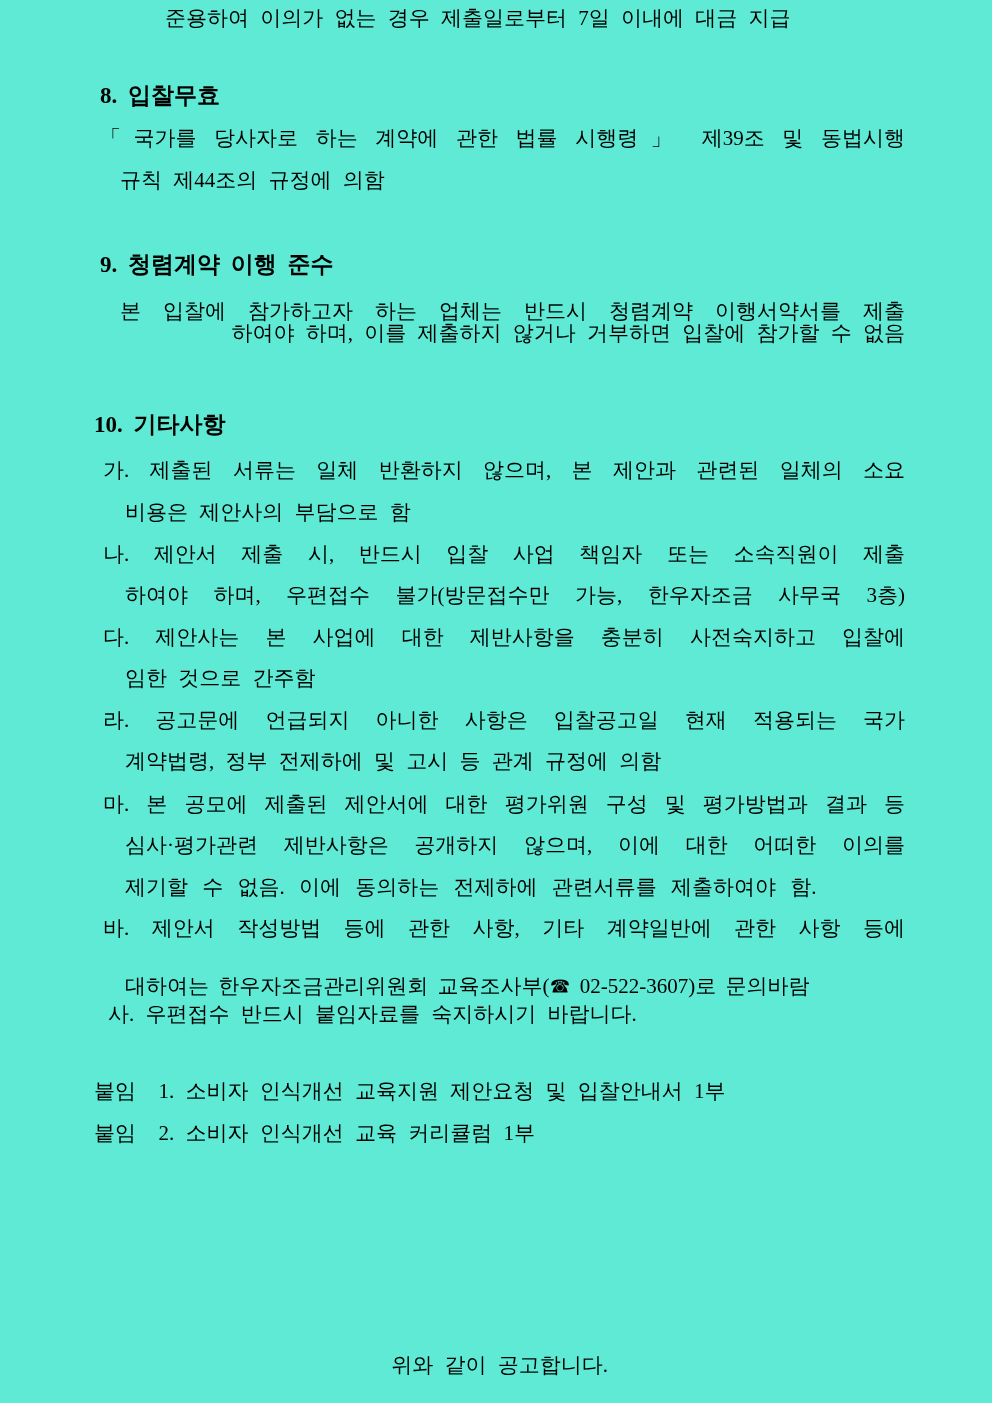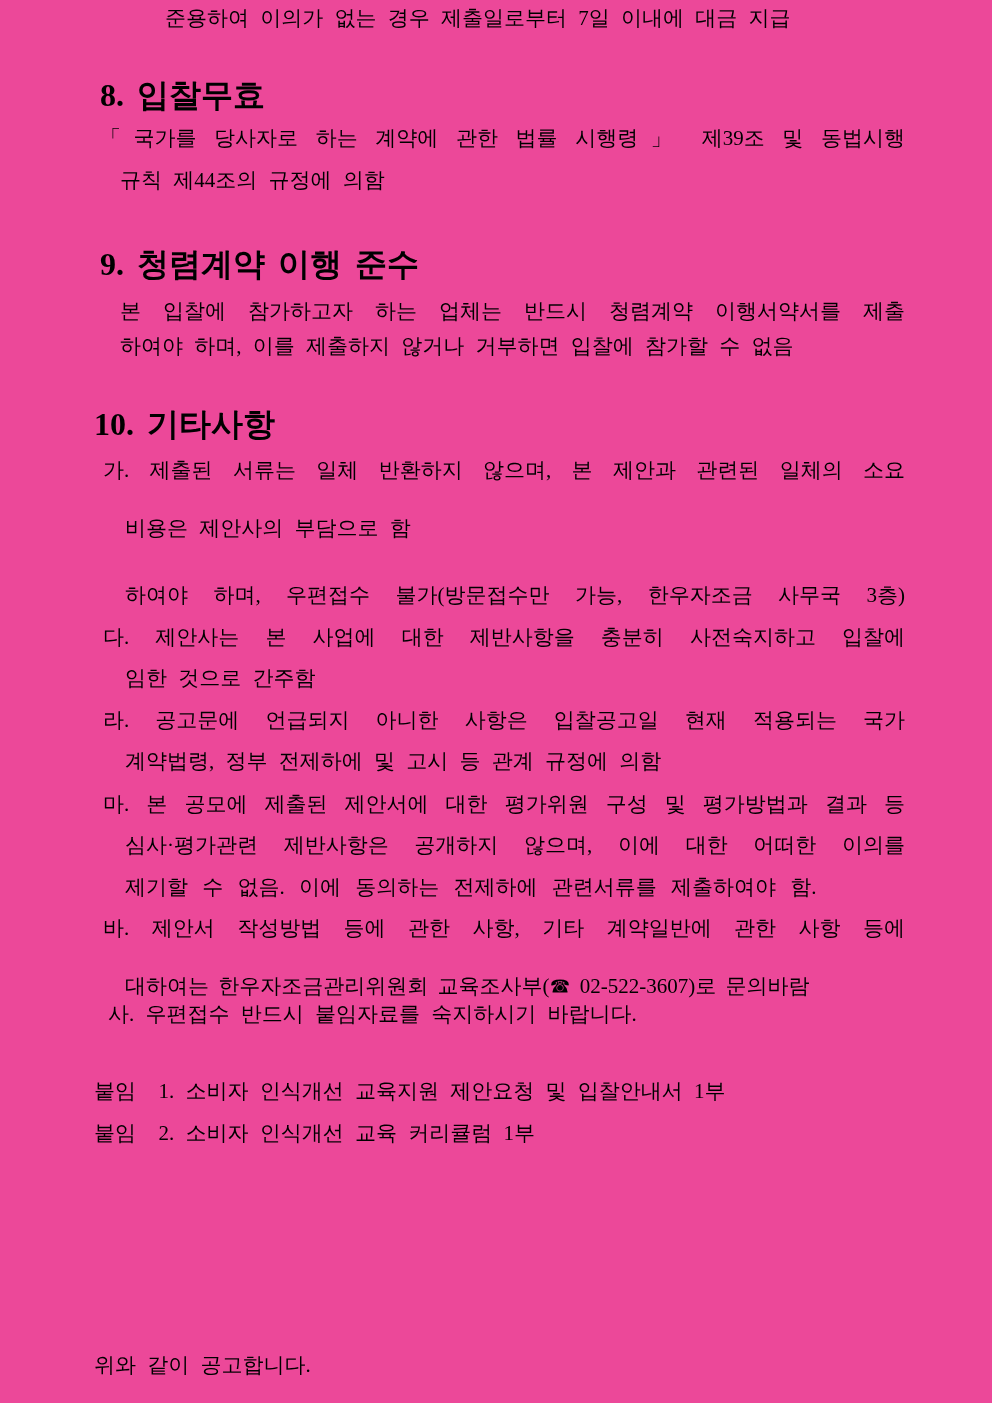--- a/index.html
+++ b/index.html
@@ -5,71 +5,72 @@
   html, body { margin: 0; padding: 0; }
   body {
     width: 992px; height: 1403px;
     background: #ffffff;
     font-family: "Liberation Serif", "DejaVu Serif", serif;
     color: #000000;
   }
   .page {
     position: relative;
     width: 992px; height: 1403px;
-    background: #ec4899;
+    background: #5eead4;
     overflow: hidden;
   }
   .ln {
     position: absolute;
     left: 94px; right: 87px;
     font-size: 21px;
     line-height: 27px;
     word-spacing: 6px;
     white-space: pre-wrap;
     color: #000000;
   }
   .just {
     text-align: justify;
     text-align-last: justify;
     word-spacing: normal;
     white-space: normal;
   }
   .hd {
     font-weight: bold;
-    font-size: 32px;
+    font-size: 23px;
     word-spacing: 5px;
   }
-  .center { }
+  .center { text-align: center; }
   .wswide { word-spacing: 9px; }
 </style>
 </head>
 <body>
 
 <div class="page">
 
   <div class="ln" style="top:5px; padding-left:71px;">준용하여 이의가 없는 경우 제출일로부터 7일 이내에 대금 지급</div>
 
   <div class="ln hd" style="top:82px; padding-left:6px;">8. 입찰무효</div>
 
   <div class="ln just" style="top:125px; padding-left:6px;">「국가를 당사자로 하는 계약에 관한 법률 시행령」 제39조 및 동법시행</div>
 
   <div class="ln" style="top:167px; padding-left:26px;">규칙 제44조의 규정에 의함</div>
 
   <div class="ln hd" style="top:251px; padding-left:6px;">9. 청렴계약 이행 준수</div>
 
   <div class="ln just" style="top:298px; padding-left:26px;">본 입찰에 참가하고자 하는 업체는 반드시 청렴계약 이행서약서를 제출</div>
 
-  <div class="ln" style="top:333px; padding-left:26px;">하여야 하며, 이를 제출하지 않거나 거부하면 입찰에 참가할 수 없음</div>
+  <div class="ln" style="top:320px; padding-left:26px;text-align:right;">하여야 하며, 이를 제출하지 않거나 거부하면 입찰에 참가할 수 없음</div>
 
   <div class="ln hd" style="top:411px; padding-left:0px;">10. 기타사항</div>
 
   <div class="ln just" style="top:457px; padding-left:9px;">가. 제출된 서류는 일체 반환하지 않으며, 본 제안과 관련된 일체의 소요</div>
 
-  <div class="ln" style="top:499px; padding-left:31px;margin-top:16px;">비용은 제안사의 부담으로 함</div>
+  <div class="ln" style="top:499px; padding-left:31px;">비용은 제안사의 부담으로 함</div>
 
+  <div class="ln just" style="top:541px; padding-left:9px;">나. 제안서 제출 시, 반드시 입찰 사업 책임자 또는 소속직원이 제출</div>
 
   <div class="ln just" style="top:582px; padding-left:31px;">하여야 하며, 우편접수 불가(방문접수만 가능, 한우자조금 사무국 3층)</div>
 
   <div class="ln just" style="top:624px; padding-left:9px;">다. 제안사는 본 사업에 대한 제반사항을 충분히 사전숙지하고 입찰에</div>
 
   <div class="ln" style="top:665px; padding-left:31px;">임한 것으로 간주함</div>
 
   <div class="ln just" style="top:707px; padding-left:9px;">라. 공고문에 언급되지 아니한 사항은 입찰공고일 현재 적용되는 국가</div>
 
   <div class="ln" style="top:748px; padding-left:31px;">계약법령, 정부 전제하에 및 고시 등 관계 규정에 의함</div>

